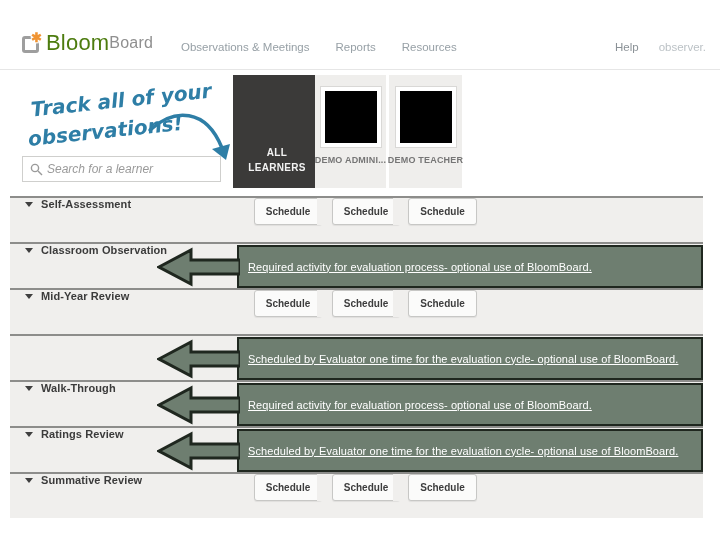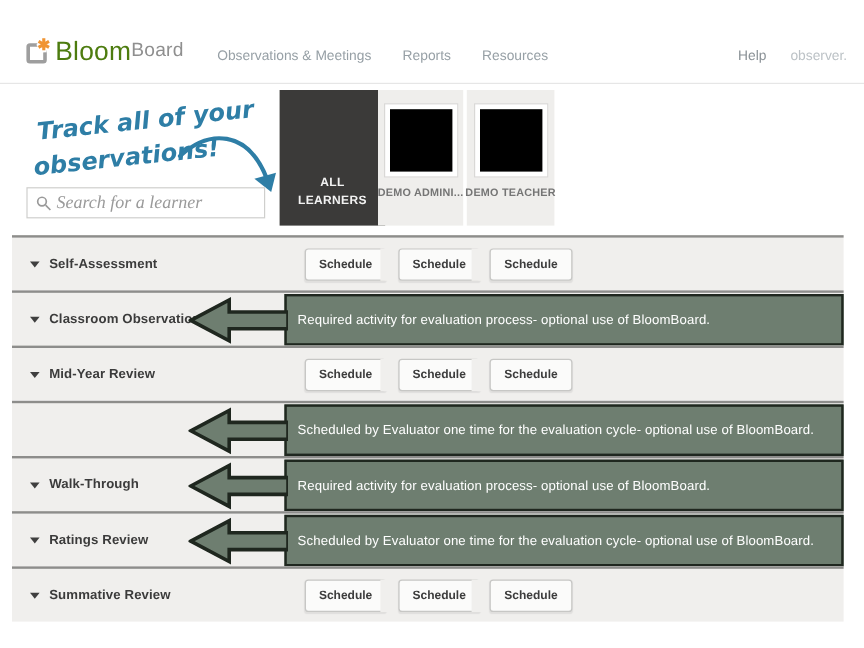--- a/index.html
+++ b/index.html
@@ -28,59 +28,59 @@
   .hand { position:absolute; left:32px; top:16px; transform:rotate(-6deg);
           color:#2e7ea6; font-size:20px; font-weight:bold; font-style:italic;
           font-family:"DejaVu Sans", sans-serif; line-height:1.45; }
   .hand .l2 { margin-left:-6px; }
   .hand-arrow { position:absolute; left:146px; top:30px; }
 
   .searchbox { position:absolute; left:22px; top:86px; width:199px; height:26px; background:#ffffff;
                border:1px solid #cfcfcd; }
   .searchbox svg { position:absolute; left:7px; top:6px; }
   .searchbox input { position:absolute; left:24px; top:1px; width:170px; height:22px; border:none;
-                     outline:none; font-style:italic; font-size:15px; color:#8e8e8e;
-                     font-family:Liberation Serif, serif; background:transparent; }
+                     outline:none; font-style:italic; font-size:12px; color:#8e8e8e;
+                     font-family:Liberation Sans, sans-serif; background:transparent; }
   .searchbox input::placeholder { color:#9a9a9a; opacity:1; }
 
   
   .card-all { position:absolute; left:233px; top:5px; width:88px; height:113px; background:#3b3a39;
               display:flex; align-items:flex-end; justify-content:center; cursor:pointer; }
   .card-all .t { color:#f2f2f2; font-size:10px; font-weight:bold; text-align:center;
                  line-height:1.5; padding-bottom:13px; width:62px; letter-spacing:0.3px; }
   .card-demo { position:absolute; top:5px; width:71px; height:113px; background:#efeeec;
                display:flex; flex-direction:column; align-items:center; cursor:pointer; }
   .card-demo.admin { left:315px; }
   .card-demo.teacher { left:389px; width:73px; }
   .photo { margin-top:11px; width:62px; height:62px; background:#ffffff; border:1px solid #d9d8d6;
            display:flex; align-items:center; justify-content:center; }
   .photo .blk { width:52px; height:52px; background:#000000; }
   .card-demo .t { margin-top:7px; color:#757575; font-size:9px; font-weight:bold;
                   white-space:nowrap; letter-spacing:0.2px; }
 
   
   .grid { position:absolute; left:10px; top:196px; width:693px; }
   .row { position:relative; height:46px; border-top:2px solid #8d8d8b; background:#f0efed;
-         display:flex; align-items:center; }
+         display:flex; align-items:flex-start; }
   .cell-label { width:221px; display:flex; align-items:center; padding-left:15px; background:#f0efed; }
   .caret { width:0; height:0; border-left:4.5px solid transparent; border-right:4.5px solid transparent;
            border-top:5.5px solid #3f3f3f; margin-right:8px; cursor:pointer; flex:none; }
   .rlabel { font-size:11px; font-weight:bold; color:#3b3b3b; letter-spacing:0.1px; }
   .gut { width:6px; background:#ffffff; flex:none; }
   .ccol { display:flex; align-items:center; justify-content:center; background:#f0efed; flex:none; }
   .c1 { width:74px; } .c2 { width:70px; } .c3 { width:71px; }
   .crest { flex:1; background:#f0efed; }
   .sched { background:#fbfbfa; border:1px solid #c7c7c5; border-radius:3px; color:#3d3d3d;
            font-size:10px; font-weight:bold; font-family:"Liberation Sans", sans-serif;
            padding:7px 11px; cursor:pointer; box-shadow:0 1px 1px rgba(0,0,0,0.07); white-space:nowrap;margin-left:28px; }
 
   
   .callout { position:absolute; left:227px; top:1px; width:466px; height:43px; background:#6e7e70;
              border:2px solid #1f271f; display:flex; align-items:center; }
-  .callout .ctext { color:#ffffff; font-size:11px; padding-left:9px; letter-spacing:0.1px; }
+  .callout .ctext { color:#ffffff; font-size:11px; padding-left:9px; letter-spacing:0.1px;text-decoration:underline; }
   .callout-arrow { position:absolute; left:147px; top:3px; }
 </style>
 </head>
 <body>
 
 <div class="stage">
 
   <div class="topnav">
     <div class="brand">
       <span class="brand-icon">

